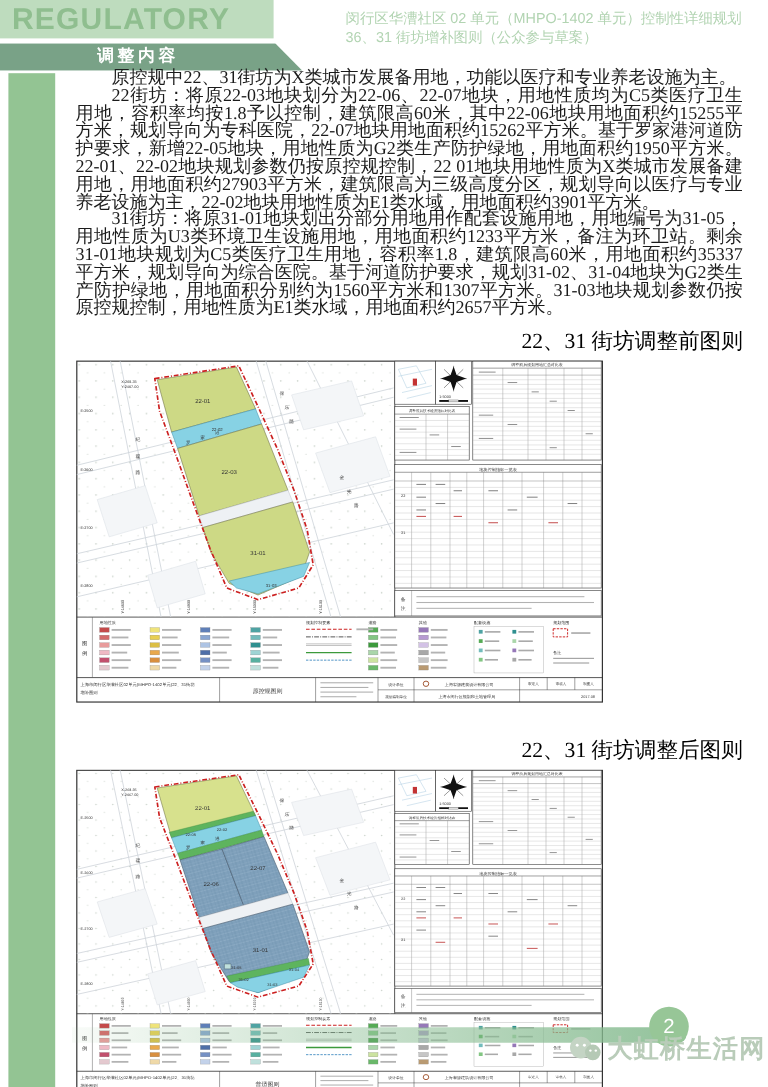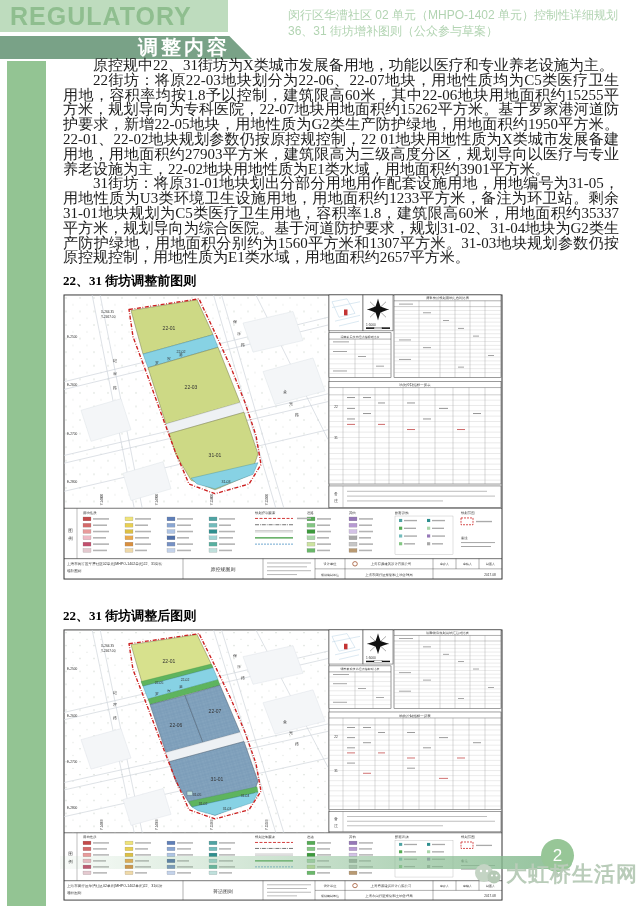--- a/index.html
+++ b/index.html
@@ -8,28 +8,28 @@
   .page{position:absolute;inset:0;background:#ffffff;}
 
   
   .logo-box{position:absolute;left:0;top:0;width:228px;height:32px;background:#bedcbe;}
   .logo-text{font-family:"Liberation Sans",sans-serif;font-weight:bold;font-size:25px;
              color:#8fbe8f;letter-spacing:1px;line-height:32px;padding-left:10px;display:block;}
   .doc-title{position:absolute;right:22px;top:7px;text-align:left;color:#b2d4b2;
              font-size:12px;line-height:16px;font-family:"Liberation Sans",sans-serif;}
   .banner{position:absolute;left:0;top:36px;width:252px;height:23px;background:#79a287;
           clip-path:polygon(0 0,91% 0,100% 100%,0 100%);}
-  .banner span{display:block;text-align:right;width:230px;color:#fff;font-weight:bold;
-               font-size:20px;line-height:23px;letter-spacing:3px;}
+  .banner span{display:block;text-align:center;width:230px;color:#fff;font-weight:bold;
+               font-size:14px;line-height:23px;letter-spacing:3px;}
   .left-bar{position:absolute;left:7px;top:61px;width:39px;height:845px;background:#93c493;}
 
   
   main{position:absolute;left:63px;top:58px;width:556px;}
   p.para{margin:0;font-size:15px;line-height:14.8px;text-align:justify;text-indent:2em;}
-  h3.fig-heading{font-size:13px;font-weight:bold;margin:7px 0 4px;color:#000;}
+  h3.fig-heading{font-size:18px;font-weight:normal;margin:7px 0 4px;color:#000;text-align:right;}
   h3.fig-heading.second{margin-top:27px;}
   figure{margin:0;}
   .fig svg{display:block;}
   .fig text{font-family:"Liberation Sans",sans-serif;fill:#333;}
 
   
   .footer-bar{position:absolute;left:60px;top:856px;width:512px;height:13px;border-radius:0 7px 7px 0;
               background:linear-gradient(to right,rgba(147,196,147,0.06),rgba(134,187,144,0.9));}
   .page-circle{position:absolute;left:541px;top:839px;width:33px;height:33px;border-radius:50%;
                background:#97c697;color:#fff;font-family:"Liberation Sans",sans-serif;

